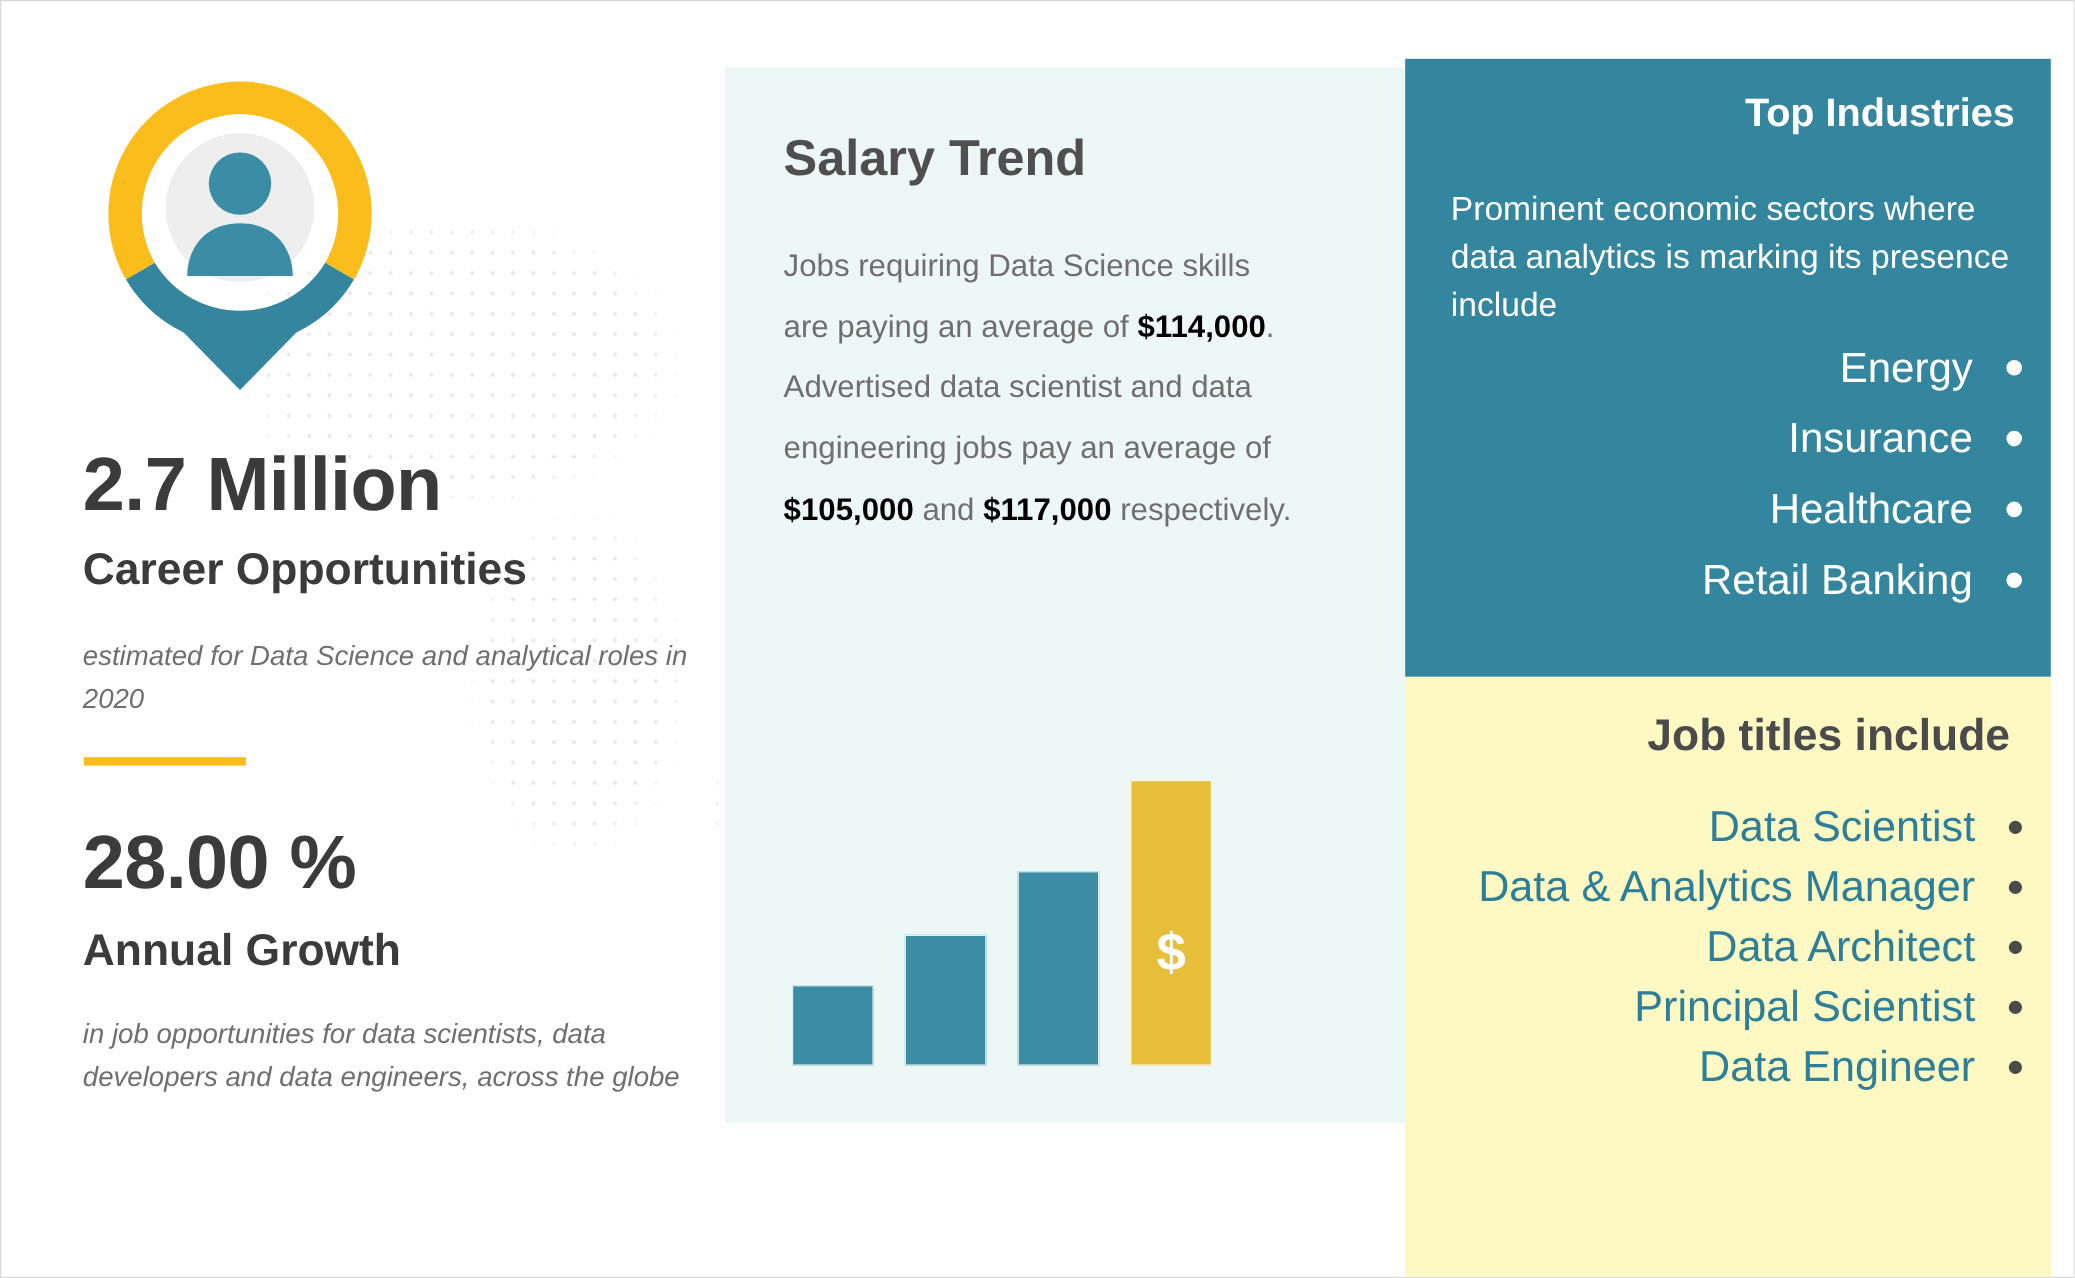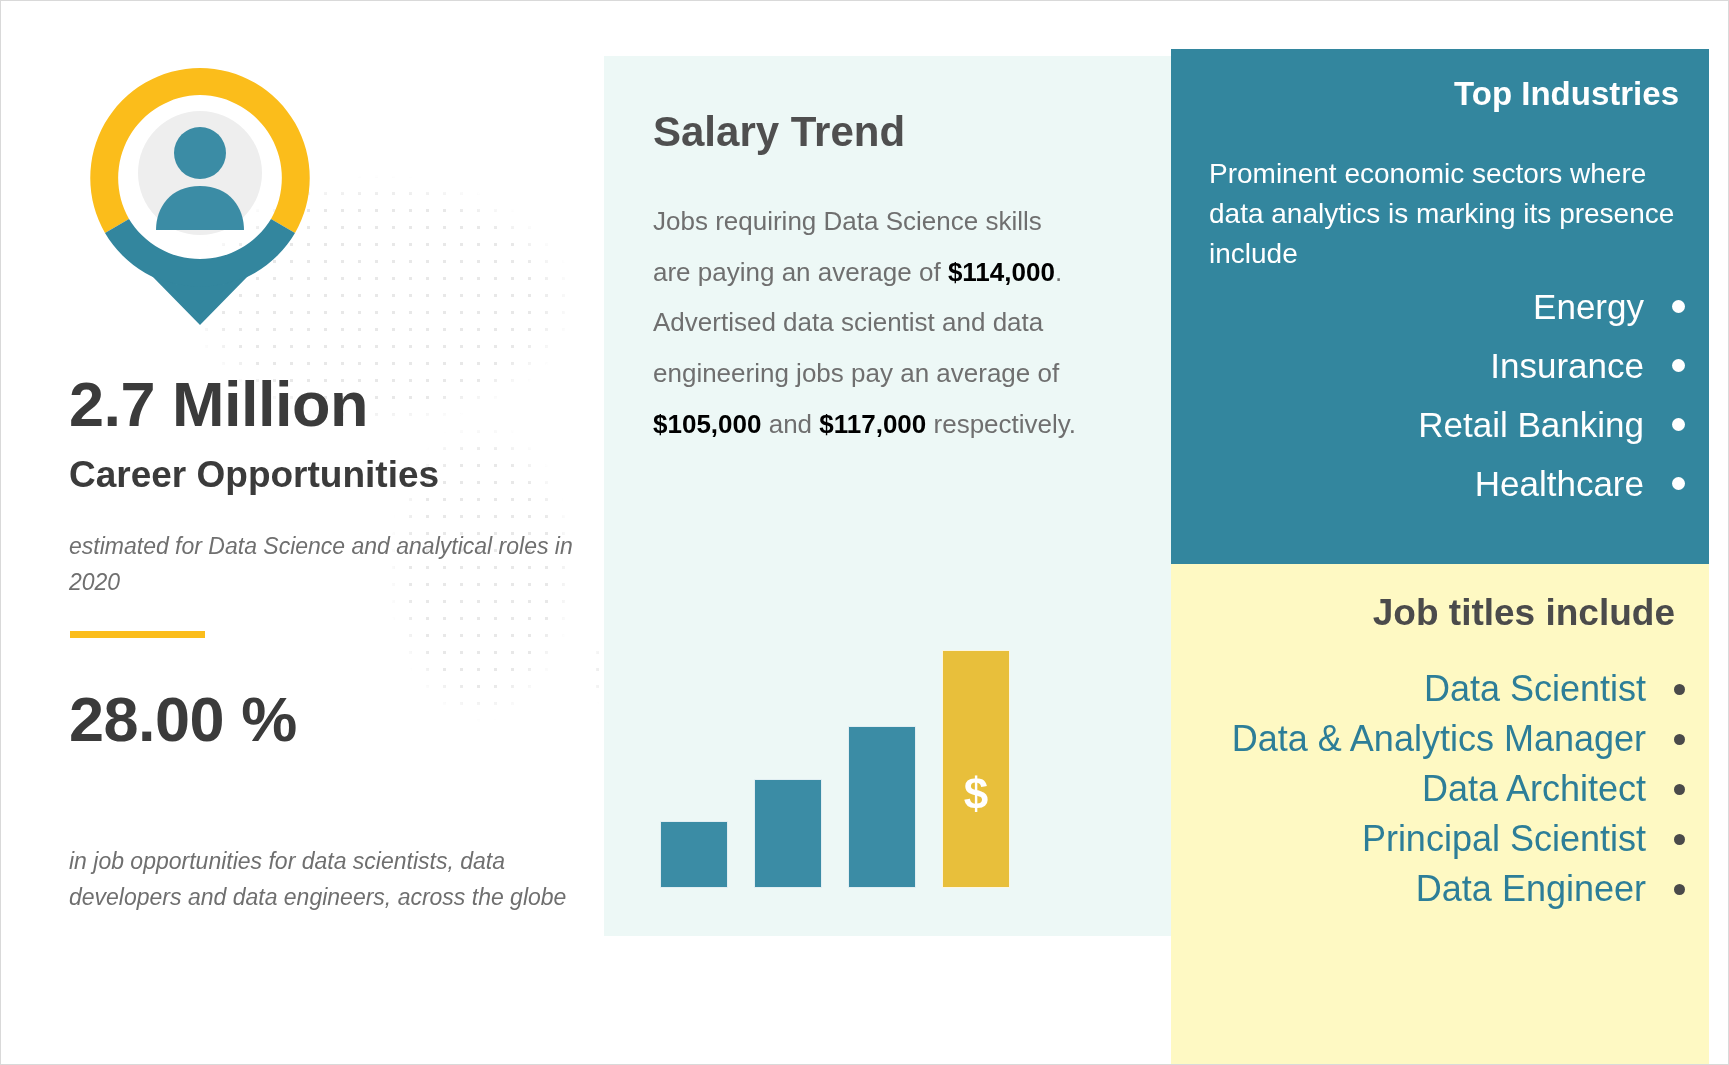--- a/index.html
+++ b/index.html
@@ -172,20 +172,21 @@
       </svg>
     </div>
 
     <div class="big-stat" id="stat1-value">2.7 Million</div>
     <div class="sub-stat" id="stat1-label">Career Opportunities</div>
     <div class="desc" id="stat1-desc">estimated for Data Science and analytical roles in 2020</div>
 
     <div class="divider"></div>
 
     <div class="big-stat" id="stat2-value">28.00 %</div>
+    <div class="sub-stat" id="stat2-label">Annual Growth</div>
     <div class="desc" id="stat2-desc">in job opportunities for data scientists, data developers and data engineers, across the globe</div>
   </div>
 
   <div class="mid-panel">
     <div class="mid-title">Salary Trend</div>
 
     <div class="mid-body" id="salary-body"><span>Jobs requiring Data Science skills are paying an average of </span><b>$114,000</b><span>. Advertised data scientist and data engineering jobs pay an average of </span><b>$105,000</b><span> and </span><b>$117,000</b><span> respectively.</span></div>
 
     <div class="chart" id="salary-chart">
         <div class="bar teal" style="left: 56px; width: 68px; height: 67px;"></div>
@@ -203,25 +204,25 @@
     <ul class="ti-list" id="industries-list">
         <li>
           <span>Energy</span>
           <span class="bullet"></span>
         </li>
         <li>
           <span>Insurance</span>
           <span class="bullet"></span>
         </li>
         <li>
+          <span>Healthcare</span>
+          <span class="bullet"></span>
+        </li>
+        <li>
           <span>Retail Banking</span>
-          <span class="bullet"></span>
-        </li>
-        <li>
-          <span>Healthcare</span>
           <span class="bullet"></span>
         </li>
       </ul>
   </div>
 
   <div class="job-panel">
     <div class="jp-title">Job titles include</div>
     <ul class="jp-list" id="jobs-list">
         <li>
           <span>Data Scientist</span>

